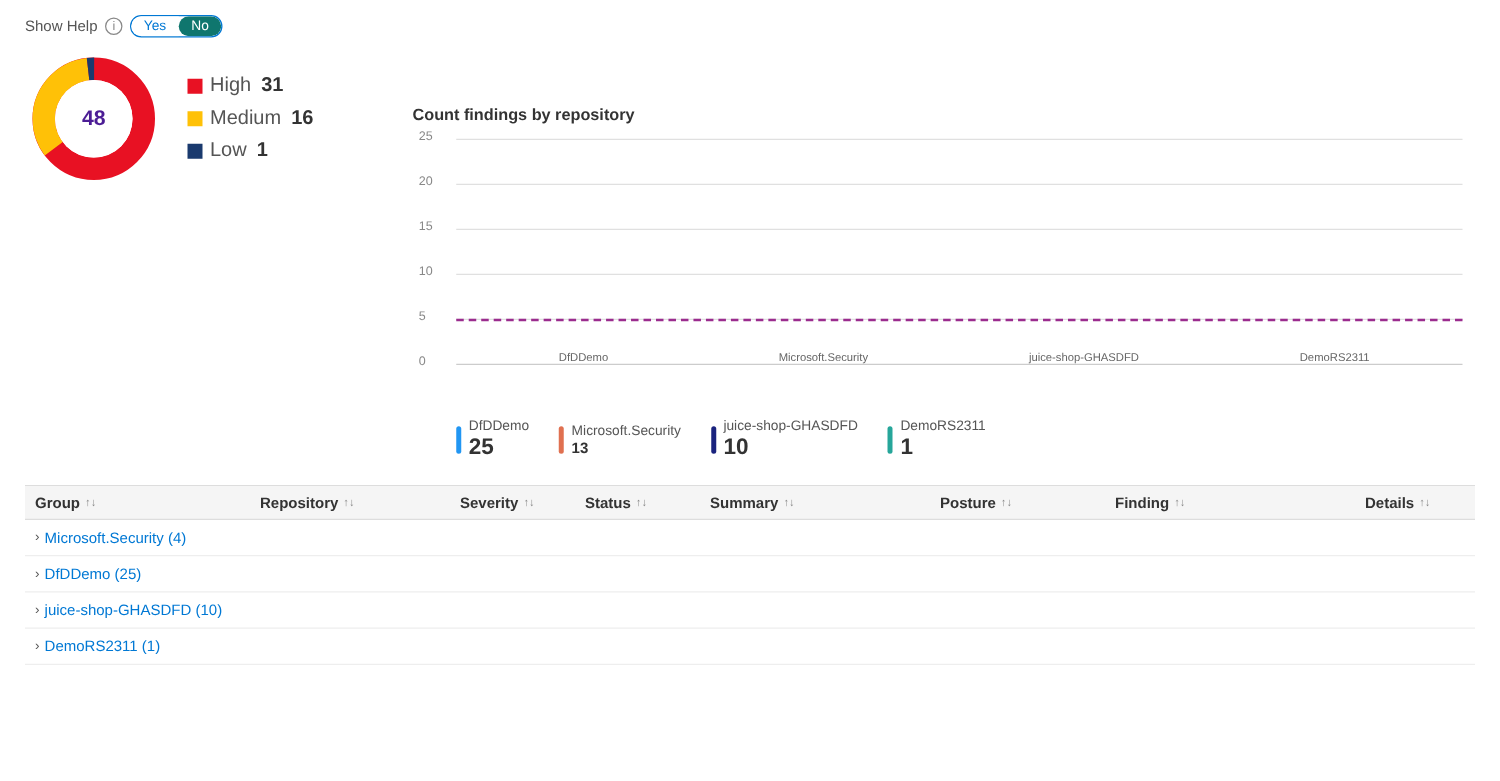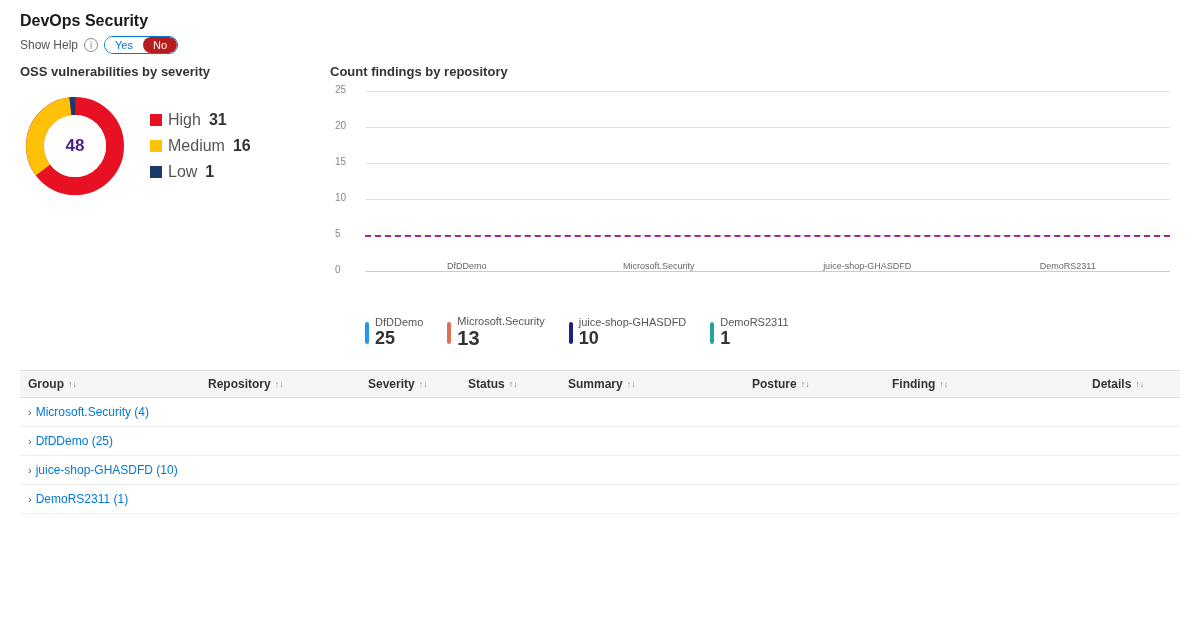--- a/index.html
+++ b/index.html
@@ -6,21 +6,21 @@
     body { font-family: 'Segoe UI', Arial, sans-serif; font-size: 13px; color: #333; background: #fff; }
 
     .page { padding: 12px 20px; }
 
     .page-title { font-size: 16px; font-weight: 600; color: #1a1a1a; margin-bottom: 6px; }
 
     .show-help { display: flex; align-items: center; gap: 6px; font-size: 12px; color: #555; margin-bottom: 10px; }
     .help-info { display: inline-flex; align-items: center; justify-content: center; width: 14px; height: 14px; border-radius: 50%; border: 1px solid #888; font-size: 10px; color: #888; cursor: pointer; }
     .toggle { display: flex; border-radius: 20px; overflow: hidden; border: 1px solid #0078d4; font-size: 11px; }
     .toggle-option { padding: 2px 10px; cursor: pointer; }
-    .toggle-option.active { background: #b91c1c; color: #fff; border-radius: 20px; }
+    .toggle-option.active { background: #0f766e; color: #fff; border-radius: 20px; }
     .toggle-option.inactive { background: #fff; color: #0078d4; }
 
     .nav-tabs { display: flex; gap: 0; border-bottom: 1px solid #ddd; margin-bottom: 16px; }
     .nav-tab { padding: 8px 14px; font-size: 13px; cursor: pointer; color: #333; border: none; background: none; border-bottom: 2px solid transparent; white-space: nowrap; }
     .nav-tab.selected-box { border: 2px solid #cc0000; border-bottom: 2px solid #cc0000; color: #333; padding: 6px 12px; }
 
     .content-area { display: flex; gap: 30px; margin-bottom: 20px; }
 
     
     .left-panel { width: 280px; flex-shrink: 0; }
@@ -30,52 +30,50 @@
     .donut-container { position: relative; width: 110px; height: 110px; }
     .donut-center { position: absolute; top: 50%; left: 50%; transform: translate(-50%, -50%); font-size: 17px; font-weight: 600; color: #4c1d95; text-align: right; }
 
     .legend { display: flex; flex-direction: column; gap: 8px; }
     .legend-item { display: flex; align-items: center; gap: 6px; font-size: 16px; }
     .legend-color { width: 12px; height: 12px; flex-shrink: 0; }
     .legend-label { color: #555; }
     .legend-count { font-weight: 600; margin-left: 2px; }
 
     
-    .right-panel { flex: 1; }
+    .right-panel { flex: 1; margin-top: 44px; }
 
     
     .table-section { border-top: 1px solid #ddd; }
     .table-header { display: grid; grid-template-columns: 180px 160px 100px 100px 1fr 140px 200px 80px; gap: 0; padding: 6px 8px; background: #f5f5f5; border-bottom: 1px solid #ddd; font-size: 12px; font-weight: 600; color: #333; }
     .th { display: flex; align-items: center; gap: 4px; }
     .sort-icon { font-size: 9px; color: #888; }
     .table-row { display: flex; align-items: center; padding: 7px 8px; border-bottom: 1px solid #eee; font-size: 12px; cursor: pointer; }
     .expand-icon { margin-right: 4px; color: #555; font-size: 11px; }
     .row-label { color: #0078d4; }
   </style>
 </head>
 <body>
 
 <div class="page">
 
-  <div class="page-title">DevOps Security</div>
 
   <div class="show-help">
     <span>Show Help</span>
     <span class="help-info">i</span>
     <div class="toggle">
       <span class="toggle-option inactive">Yes</span>
       <span class="toggle-option active">No</span>
     </div>
   </div>
 
 
   <div class="content-area">
 
     <div class="left-panel">
-      <div class="section-title">OSS vulnerabilities by severity</div>
       <div class="donut-area">
         <div class="donut-container">
           <svg width="110" height="110" viewBox="0 0 110 110">
 
             <circle cx="55" cy="55" r="40" fill="none" stroke="#e81123" stroke-width="18" stroke-dasharray="251.3 0" transform="rotate(-90 55 55)"></circle>
 
             <circle cx="55" cy="55" r="40" fill="none" stroke="#ffc107" stroke-width="18" stroke-dasharray="83.8 167.5" stroke-dashoffset="-162.5" transform="rotate(-90 55 55)"></circle>
 
             <circle cx="55" cy="55" r="40" fill="none" stroke="#1a3a6e" stroke-width="18" stroke-dasharray="5.3 246" stroke-dashoffset="-246.3" transform="rotate(-90 55 55)"></circle>
             <circle cx="55" cy="55" r="31" fill="white"></circle>
@@ -169,21 +167,21 @@
           <div style="width:4px; height:22px; background:#2196f3; border-radius:2px;"></div>
           <div>
             <div style="font-size:11px; color:#555;">DfDDemo</div>
             <div style="font-size:18px; font-weight:600; color:#333;">25</div>
           </div>
         </div>
         <div style="display:flex; align-items:center; gap:6px;">
           <div style="width:4px; height:22px; background:#e07050; border-radius:2px;"></div>
           <div>
             <div style="font-size:11px; color:#555;">Microsoft.Security</div>
-            <div style="font-size:20px; font-weight:600; color:#333;">13</div>
+            <div style="font-size:12px; font-weight:600; color:#333;">13</div>
           </div>
         </div>
         <div style="display:flex; align-items:center; gap:6px;">
           <div style="width:4px; height:22px; background:#1a237e; border-radius:2px;"></div>
           <div>
             <div style="font-size:11px; color:#555;">juice-shop-GHASDFD</div>
             <div style="font-size:18px; font-weight:600; color:#333;">10</div>
           </div>
         </div>
         <div style="display:flex; align-items:center; gap:6px;">

